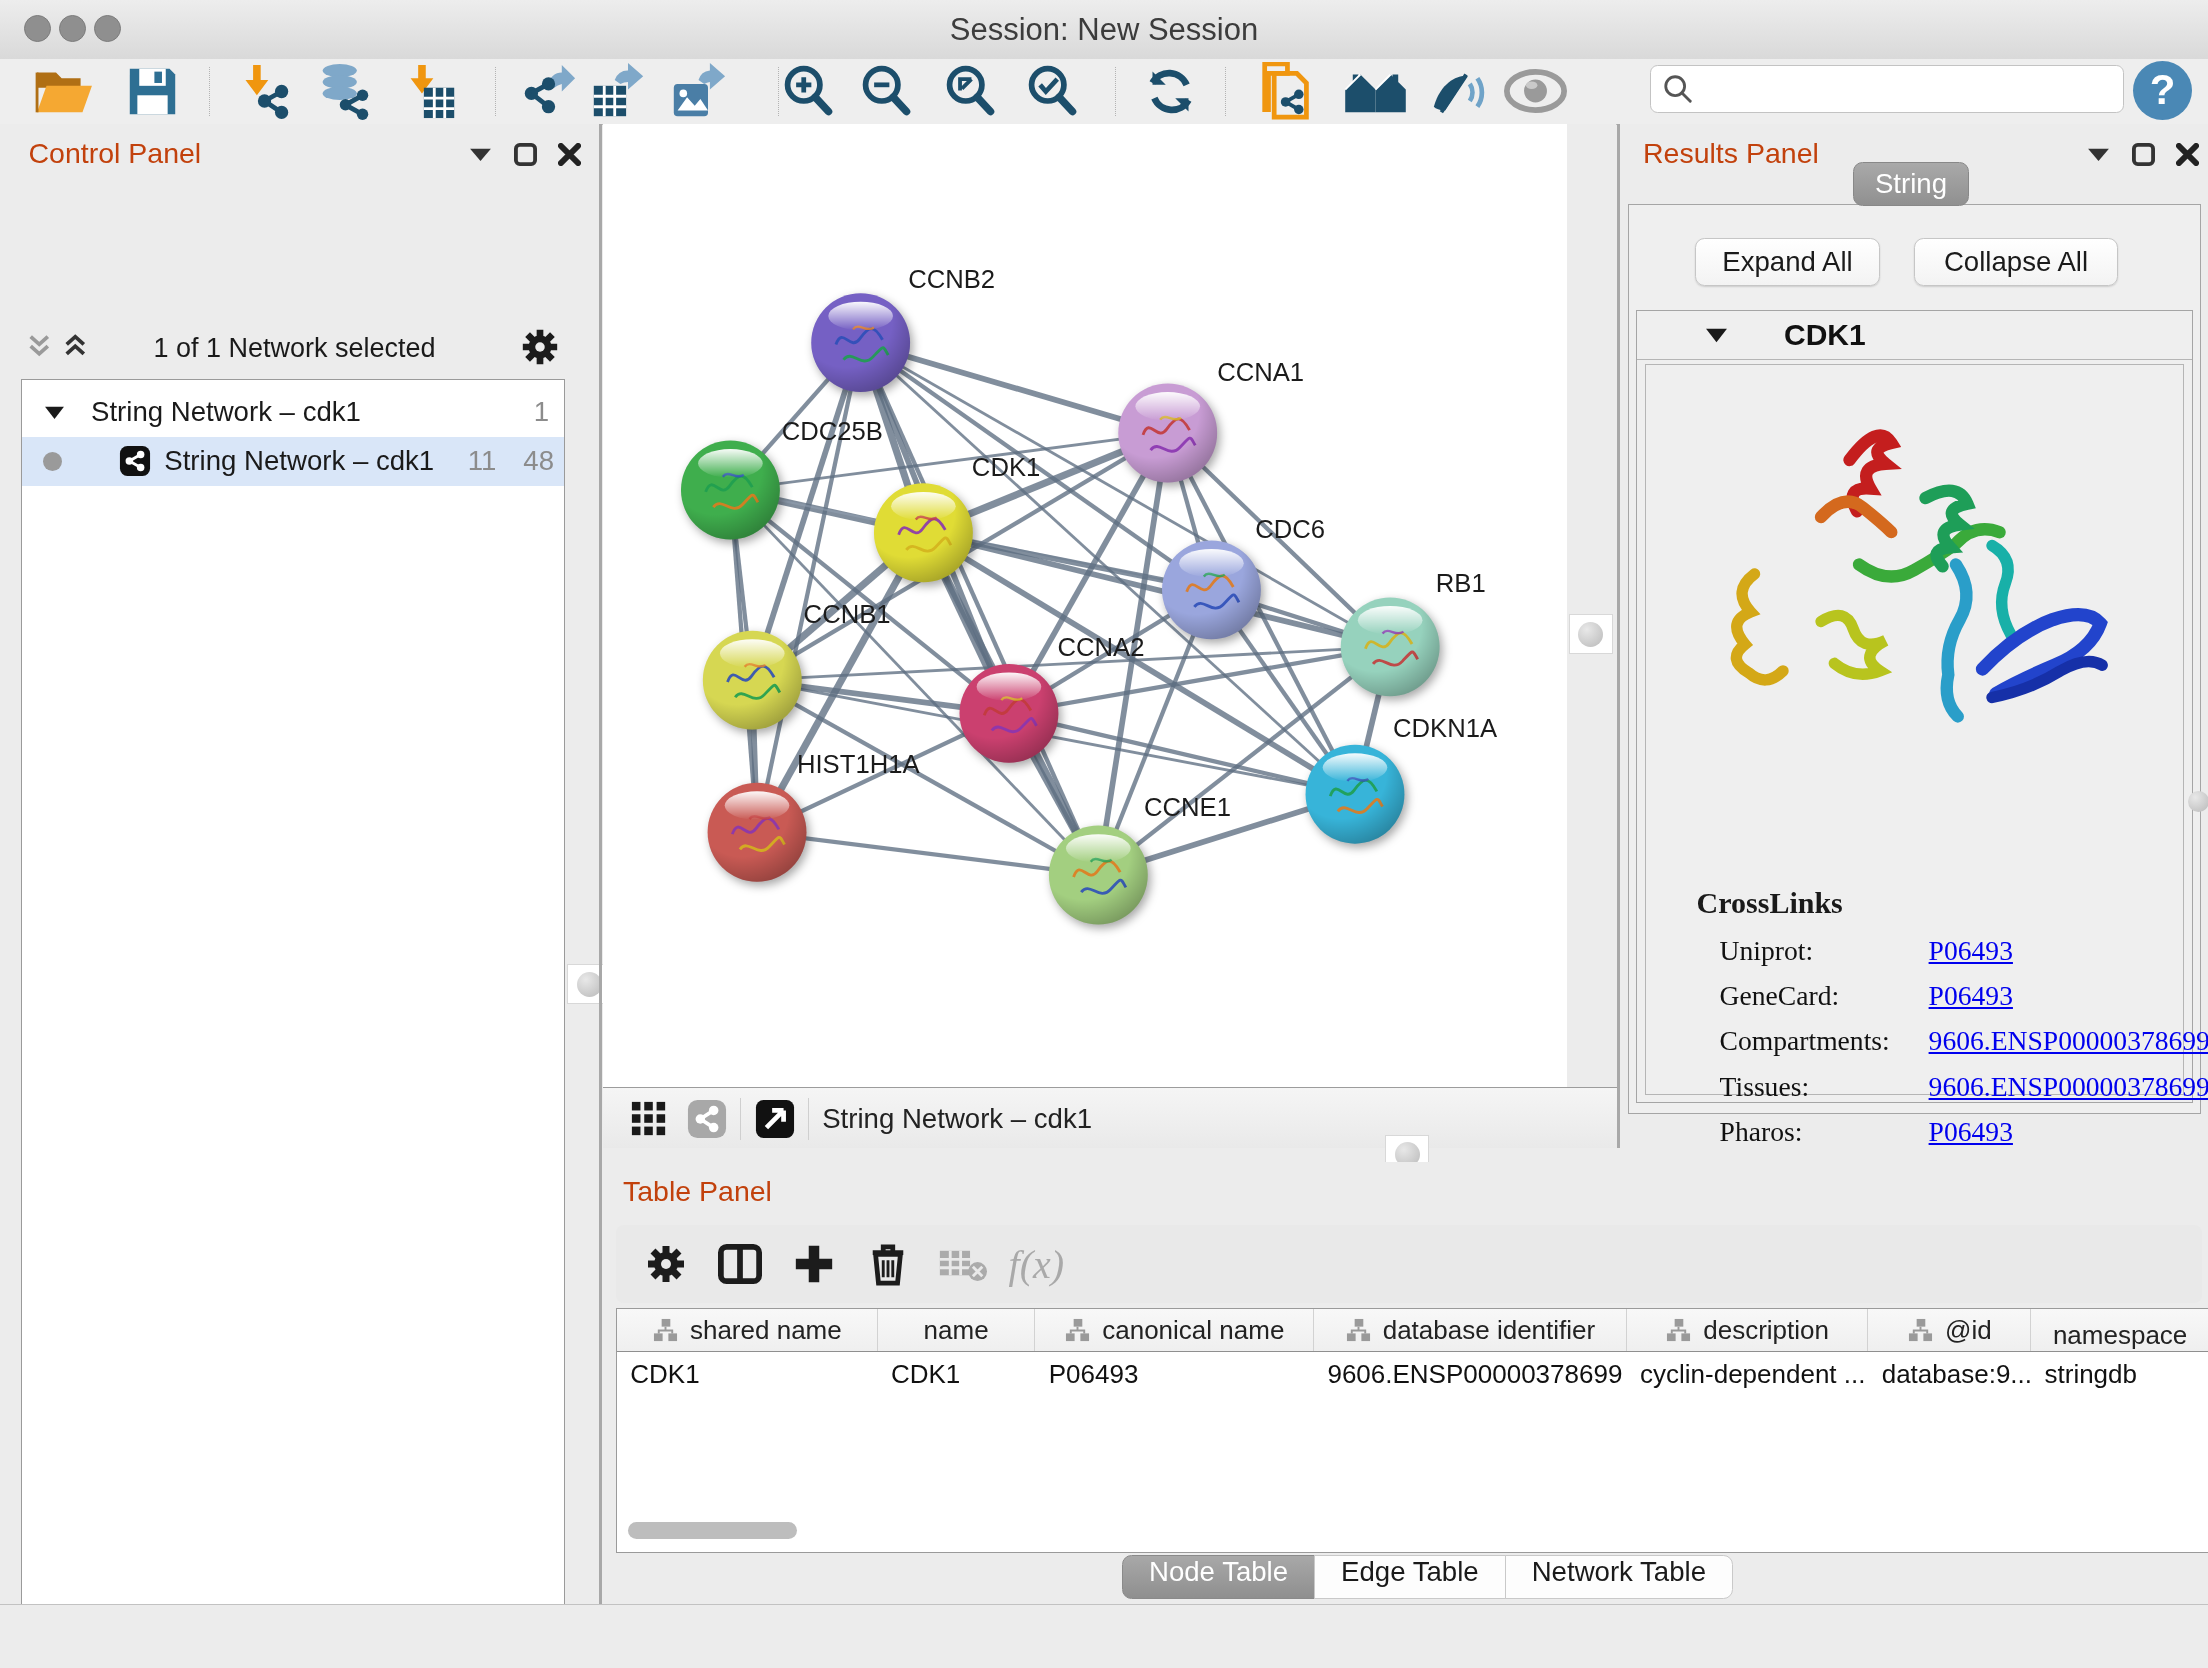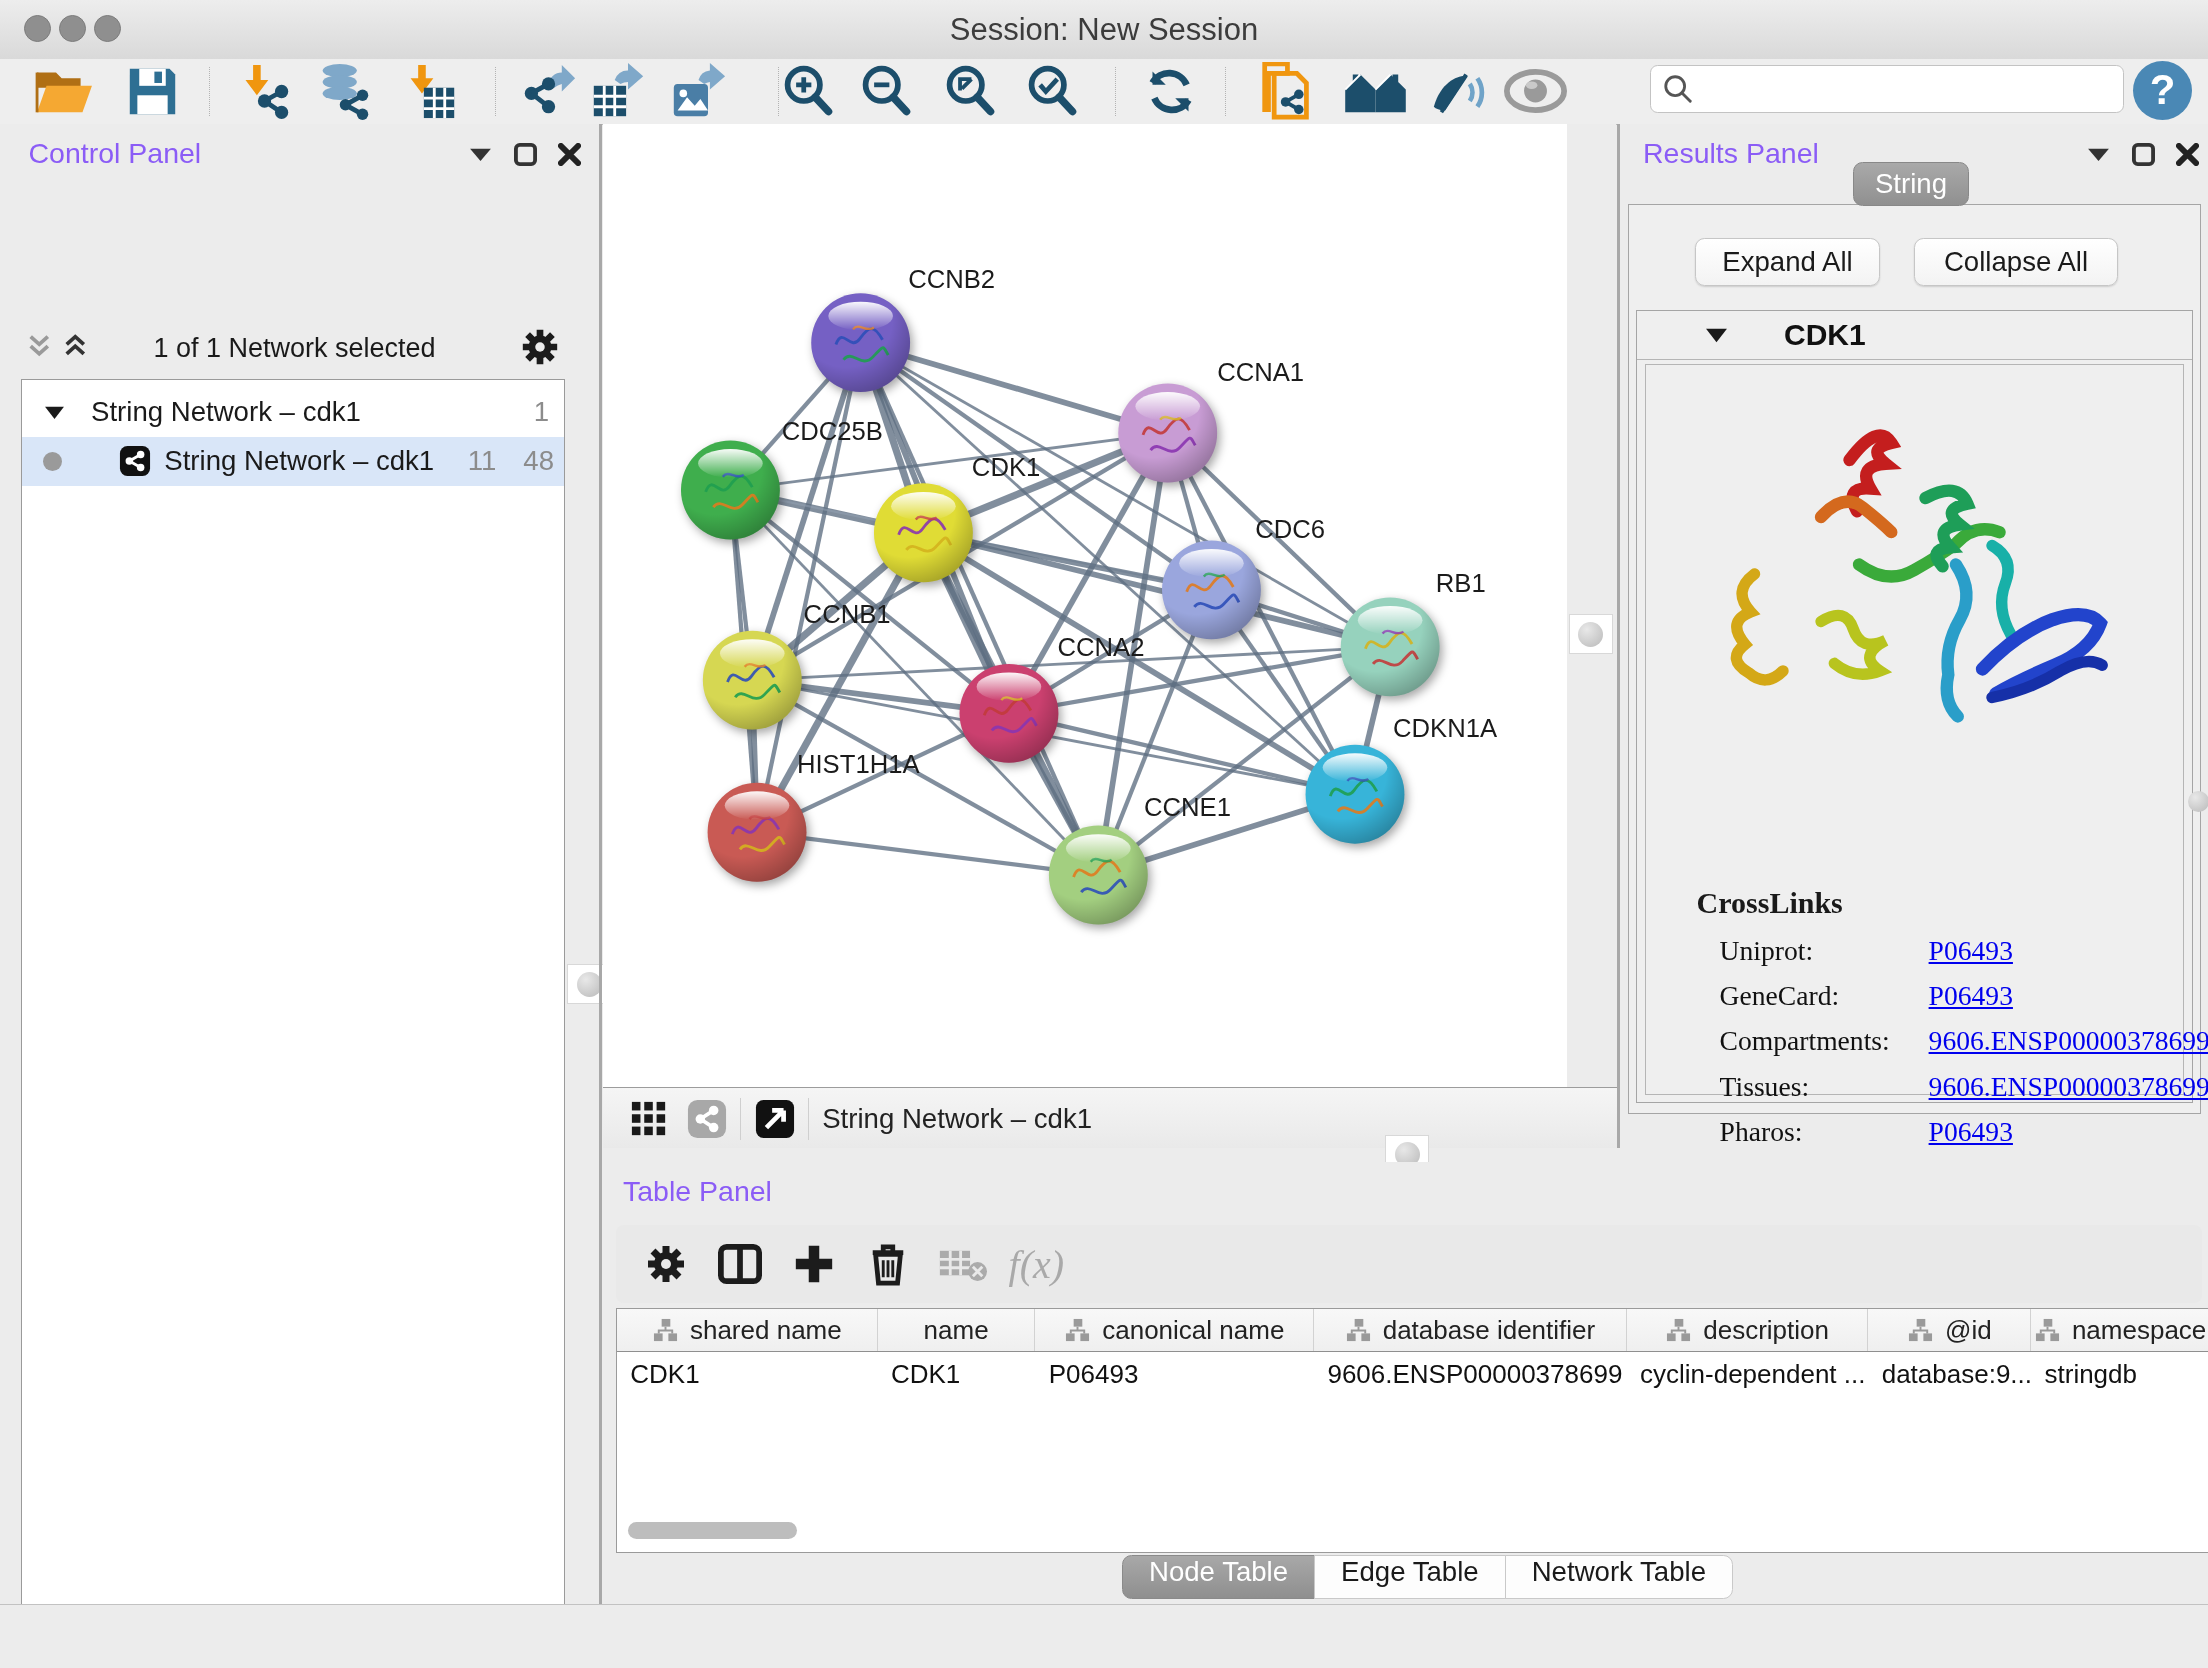--- a/index.html
+++ b/index.html
@@ -17,21 +17,21 @@
   .tbsep{top:7.6px;width:0;height:49px;border-left:1.9px dotted #b3b3b3;}
   .tbi{top:1.9px;width:72px;height:61px;display:flex;align-items:center;justify-content:center;cursor:pointer;}
   .searchbox{left:1650px;top:5.7px;width:474px;height:48px;background:#fff;border:1.9px solid #c3c3c3;
     border-radius:7.6px;display:flex;align-items:center;padding-left:11.4px;box-sizing:border-box;}
   .searchbox input{border:none;outline:none;font-size:27px;width:399px;background:transparent;
     font-family:"Liberation Sans",sans-serif;}
   .helpbtn{left:2133px;top:1.9px;width:59px;height:59px;border-radius:50%;background:#4a88b5;
     color:#fff;font-size:42px;font-weight:bold;display:flex;align-items:center;justify-content:center;}
   
   .cpanel{left:0;top:124px;width:599px;height:1480px;background:#ececec;}
-  .paneltitle{font-size:28.5px;color:#8b5cf6;}
+  .paneltitle{font-size:28.5px;color:#c2410c;}
   .panelbtns{display:flex;gap:21px;align-items:center;}
   .tabrow .tab{height:42px;padding:0 25px;background:#fdfdfd;border:1px solid #c9c9c9;
     display:inline-flex;align-items:center;font-size:27.6px;color:#111;margin-left:-1px;}
   .tabrow .tab.sel{background:linear-gradient(#a8a8a8,#8f8f8f);color:#fff;border-color:#8a8a8a;}
   .tabrow .tab:first-child{border-radius:9.5px 0 0 9.5px;}
   .tabrow .tab:last-child{border-radius:0 9.5px 9.5px 0;}
   .treebox{left:21px;top:255px;width:542px;height:1322px;background:#fff;border:1.9px solid #9a9a9a;}
   .treerow{display:flex;align-items:center;font-size:27.6px;height:49px;}
   .treerow.sel{background:#d9e6f8;}
   .cnt{color:#8c8c8c;}
@@ -692,21 +692,21 @@
         <svg width="27" height="25" viewBox="0 0 28 26">
           <g fill="#9a9a9a">
             <rect x="10" y="1" width="9" height="8"></rect>
             <rect x="2" y="16" width="9" height="8"></rect>
             <rect x="17" y="16" width="9" height="8"></rect>
             <path d="M14 9 v4 M7 16 v-3 h14 v3" stroke="#9a9a9a" stroke-width="2" fill="none"></path>
           </g>
         </svg>
         <span>@id</span>
       </div>
-    <div class="th" style="width:178px;border-right:none;">
+    <div class="th" style="width:178px;border-right:none;flex-direction:column;">
         <svg width="27" height="25" viewBox="0 0 28 26">
           <g fill="#9a9a9a">
             <rect x="10" y="1" width="9" height="8"></rect>
             <rect x="2" y="16" width="9" height="8"></rect>
             <rect x="17" y="16" width="9" height="8"></rect>
             <path d="M14 9 v4 M7 16 v-3 h14 v3" stroke="#9a9a9a" stroke-width="2" fill="none"></path>
           </g>
         </svg>
         <span>namespace</span>
       </div>

